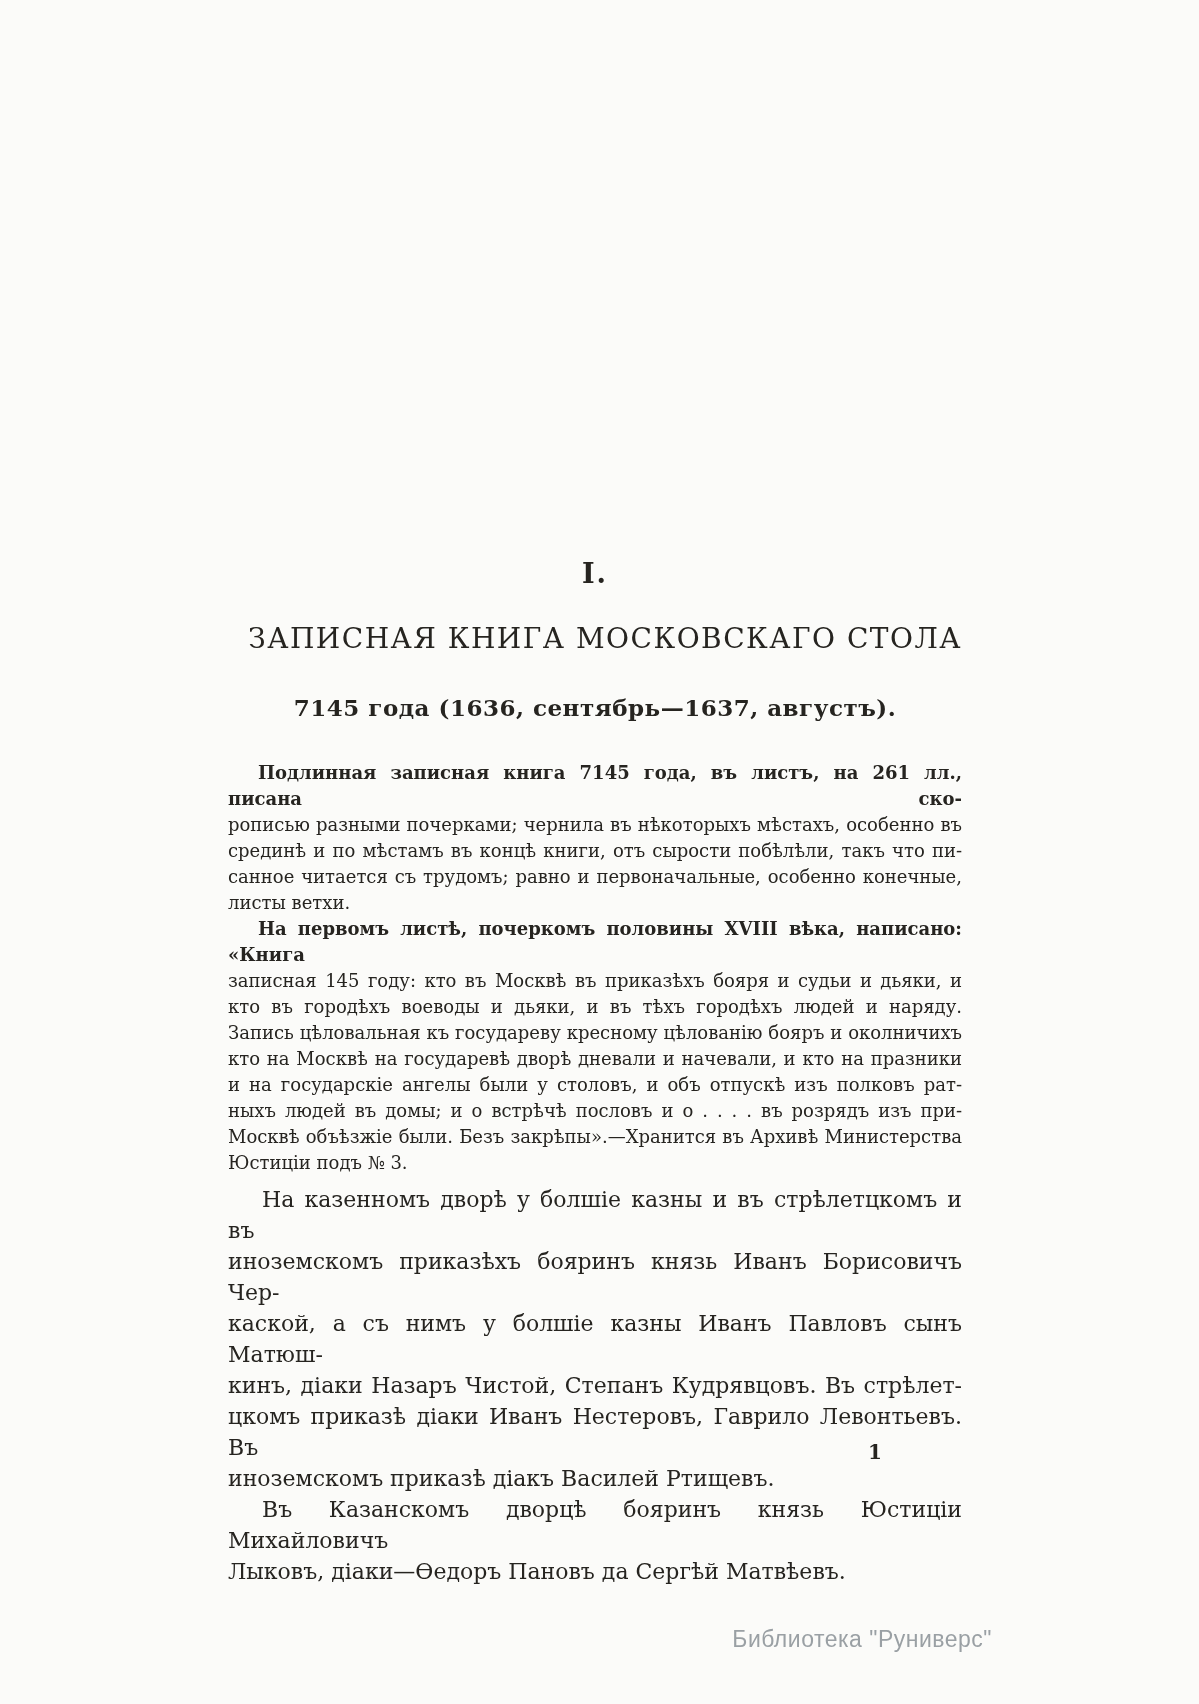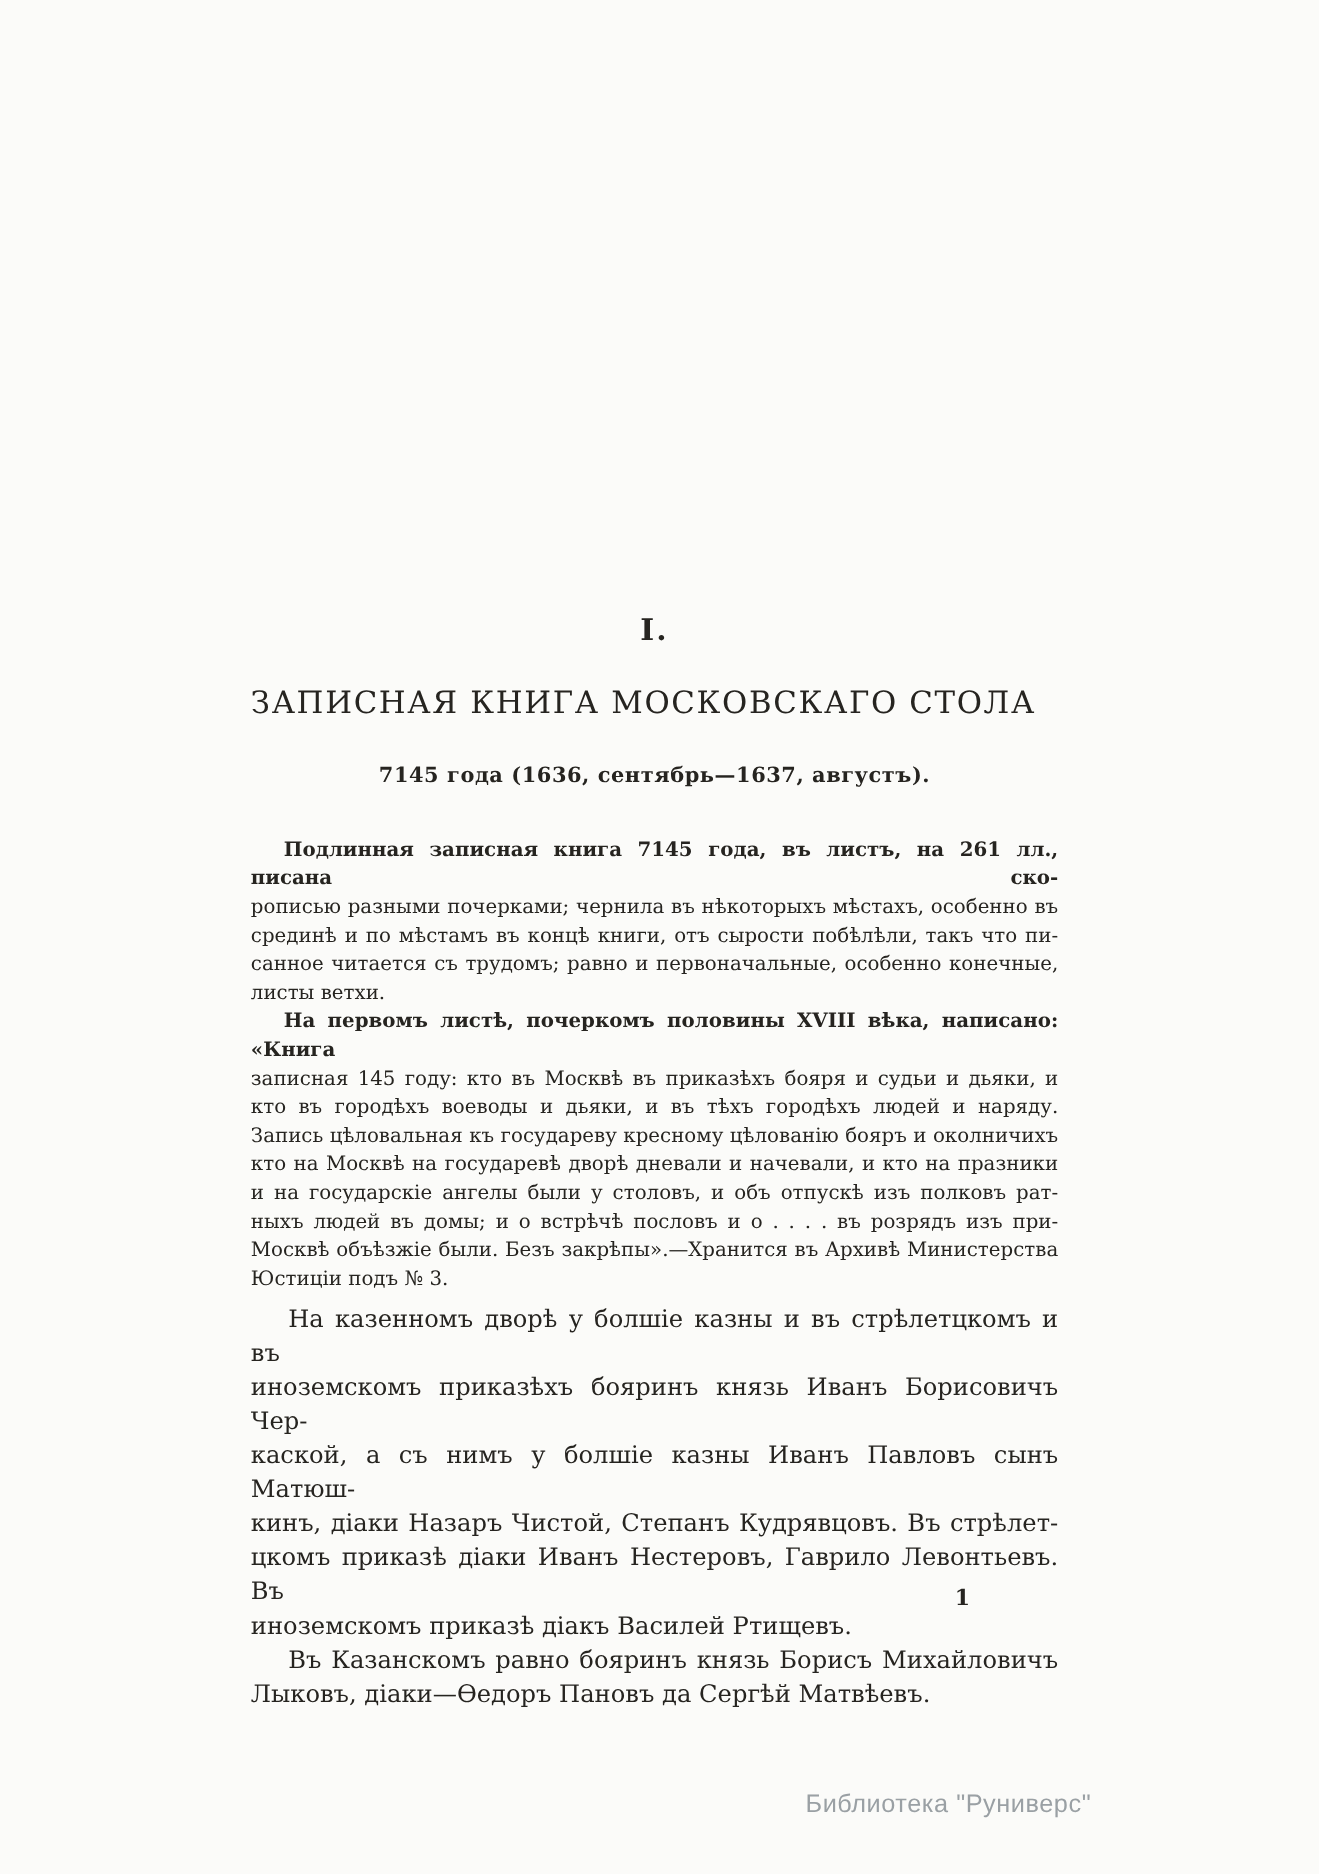--- a/index.html
+++ b/index.html
@@ -18,30 +18,30 @@
   .abs { position: absolute; left: 228px; width: 734px; }
   .section-number {
     top: 558px;
     text-align: center;
     font-size: 27px;
     font-weight: bold;
     letter-spacing: 2px;
   }
   .title {
     top: 622px;
-    text-align: left;
+    text-align: right;
     font-size: 28px;
     font-weight: normal;
     letter-spacing: 1.5px;
     white-space: nowrap;
   }
   .subtitle {
     top: 694px;
     text-align: center;
-    font-size: 19px;
+    font-size: 23px;
     font-weight: bold;
     letter-spacing: 0.5px;
     white-space: nowrap;
   }
   .intro-text {
     top: 760px;
     font-size: 18px;
     line-height: 26px;
   }
   .body-text {
@@ -102,21 +102,21 @@
       <div class="line end">Юстиціи подъ № 3.</div>
     </div>
 
   <div class="abs body-text" id="body-block">
       <div class="line indent">На казенномъ дворѣ у болшіе казны и въ стрѣлетцкомъ и въ</div>
       <div class="line">иноземскомъ приказѣхъ бояринъ князь Иванъ Борисовичъ Чер-</div>
       <div class="line">каской, а съ нимъ у болшіе казны Иванъ Павловъ сынъ Матюш-</div>
       <div class="line">кинъ, діаки Назаръ Чистой, Степанъ Кудрявцовъ. Въ стрѣлет-</div>
       <div class="line">цкомъ приказѣ діаки Иванъ Нестеровъ, Гаврило Левонтьевъ. Въ</div>
       <div class="line end">иноземскомъ приказѣ діакъ Василей Ртищевъ.</div>
-      <div class="line indent">Въ Казанскомъ равно бояринъ князь Борисъ Михайловичъ</div>
+      <div class="line indent">Въ Казанскомъ дворцѣ бояринъ князь Юстиціи Михайловичъ</div>
       <div class="line end">Лыковъ, діаки—Ѳедоръ Пановъ да Сергѣй Матвѣевъ.</div>
     </div>
 
   <div class="page-number">1</div>
 
   <div class="watermark">Библиотека "Руниверс"</div>
 
 </div>
 
 </body></html>

